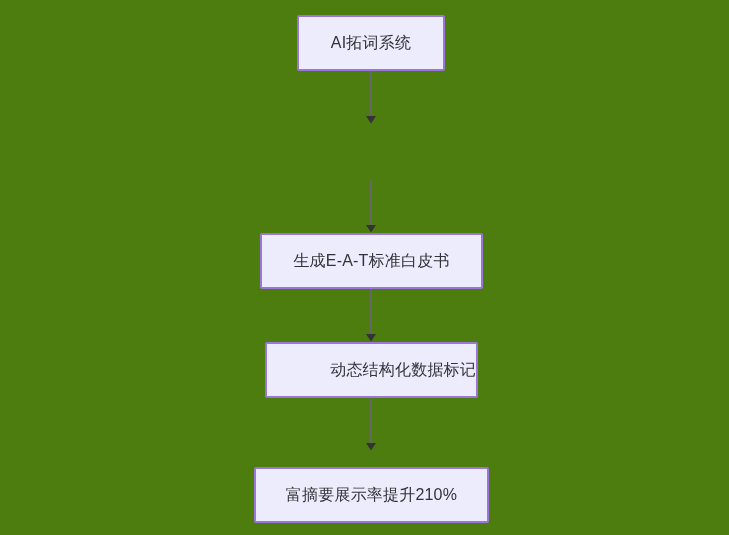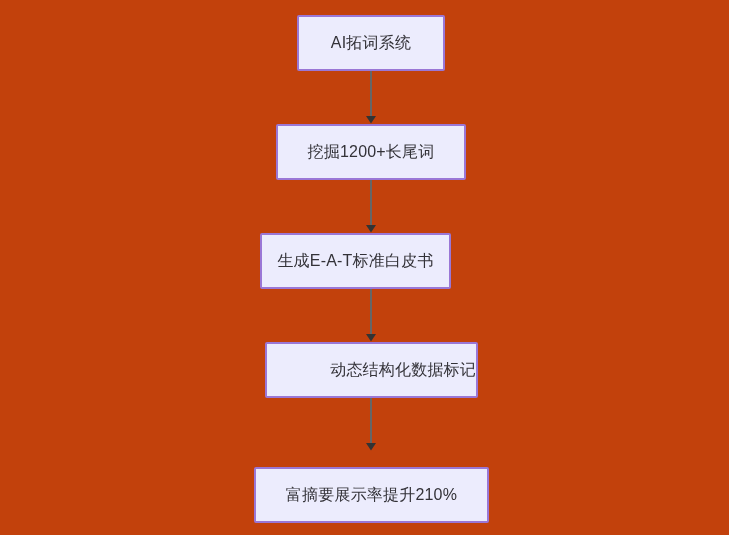--- a/index.html
+++ b/index.html
@@ -41,21 +41,21 @@
     pointer-events: none;
   }
   .edge svg {
     display: block;
     overflow: visible;
   }
 </style>
 </head>
 <body>
 
-<div id="flowchart-canvas" style="background: #c2410c;">
+<div id="flowchart-canvas" style="background: #4d7c0f;">
     <div class="edge" style="left: 361px; top: 71px; width: 20px; height: 53px;">
       <svg width="20" height="53">
         <line x1="10" y1="0" x2="10" y2="46" stroke="#666666" stroke-width="2"></line>
         <polygon points="5,45 15,45 10,52.5" fill="#333333"></polygon>
       </svg>
     </div>
     <div class="edge" style="left: 361px; top: 180px; width: 20px; height: 53px;">
       <svg width="20" height="53">
         <line x1="10" y1="0" x2="10" y2="46" stroke="#666666" stroke-width="2"></line>
         <polygon points="5,45 15,45 10,52.5" fill="#333333"></polygon>
@@ -69,24 +69,21 @@
     </div>
     <div class="edge" style="left: 361px; top: 398px; width: 20px; height: 53px;">
       <svg width="20" height="53">
         <line x1="10" y1="0" x2="10" y2="46" stroke="#666666" stroke-width="2"></line>
         <polygon points="5,45 15,45 10,52.5" fill="#333333"></polygon>
       </svg>
     </div>
     <div class="node" style="left: 297px; top: 15px; width: 148px; height: 56px; background: rgb(236, 236, 253); border-color: rgb(154, 119, 214); color: rgb(51, 50, 56);">
       <span class="node-label">AI拓词系统</span>
     </div>
-    <div class="node" style="left: 276px; top: 124px; width: 190px; height: 56px; background: rgb(236, 236, 253); border-color: rgb(154, 119, 214); color: rgb(51, 50, 56);">
-      <span class="node-label">挖掘1200+长尾词</span>
-    </div>
-    <div class="node" style="left: 260px; top: 233px; width: 191px; height: 56px; background: rgb(236, 236, 253); border-color: rgb(154, 119, 214); color: rgb(51, 50, 56); text-align: right;">
+    <div class="node" style="left: 260px; top: 233px; width: 223px; height: 56px; background: rgb(236, 236, 253); border-color: rgb(154, 119, 214); color: rgb(51, 50, 56); text-align: right;">
       <span class="node-label">生成E-A-T标准白皮书</span>
     </div>
     <div class="node" style="left: 265px; top: 342px; width: 213px; height: 56px; background: rgb(236, 236, 253); border-color: rgb(154, 119, 214); color: rgb(51, 50, 56); justify-content: flex-end;">
       <span class="node-label">动态结构化数据标记</span>
     </div>
     <div class="node" style="left: 254px; top: 451px; width: 235px; height: 56px; background: rgb(236, 236, 253); border-color: rgb(154, 119, 214); color: rgb(51, 50, 56); margin-top: 16px;">
       <span class="node-label">富摘要展示率提升210%</span>
     </div>
   </div>
 

